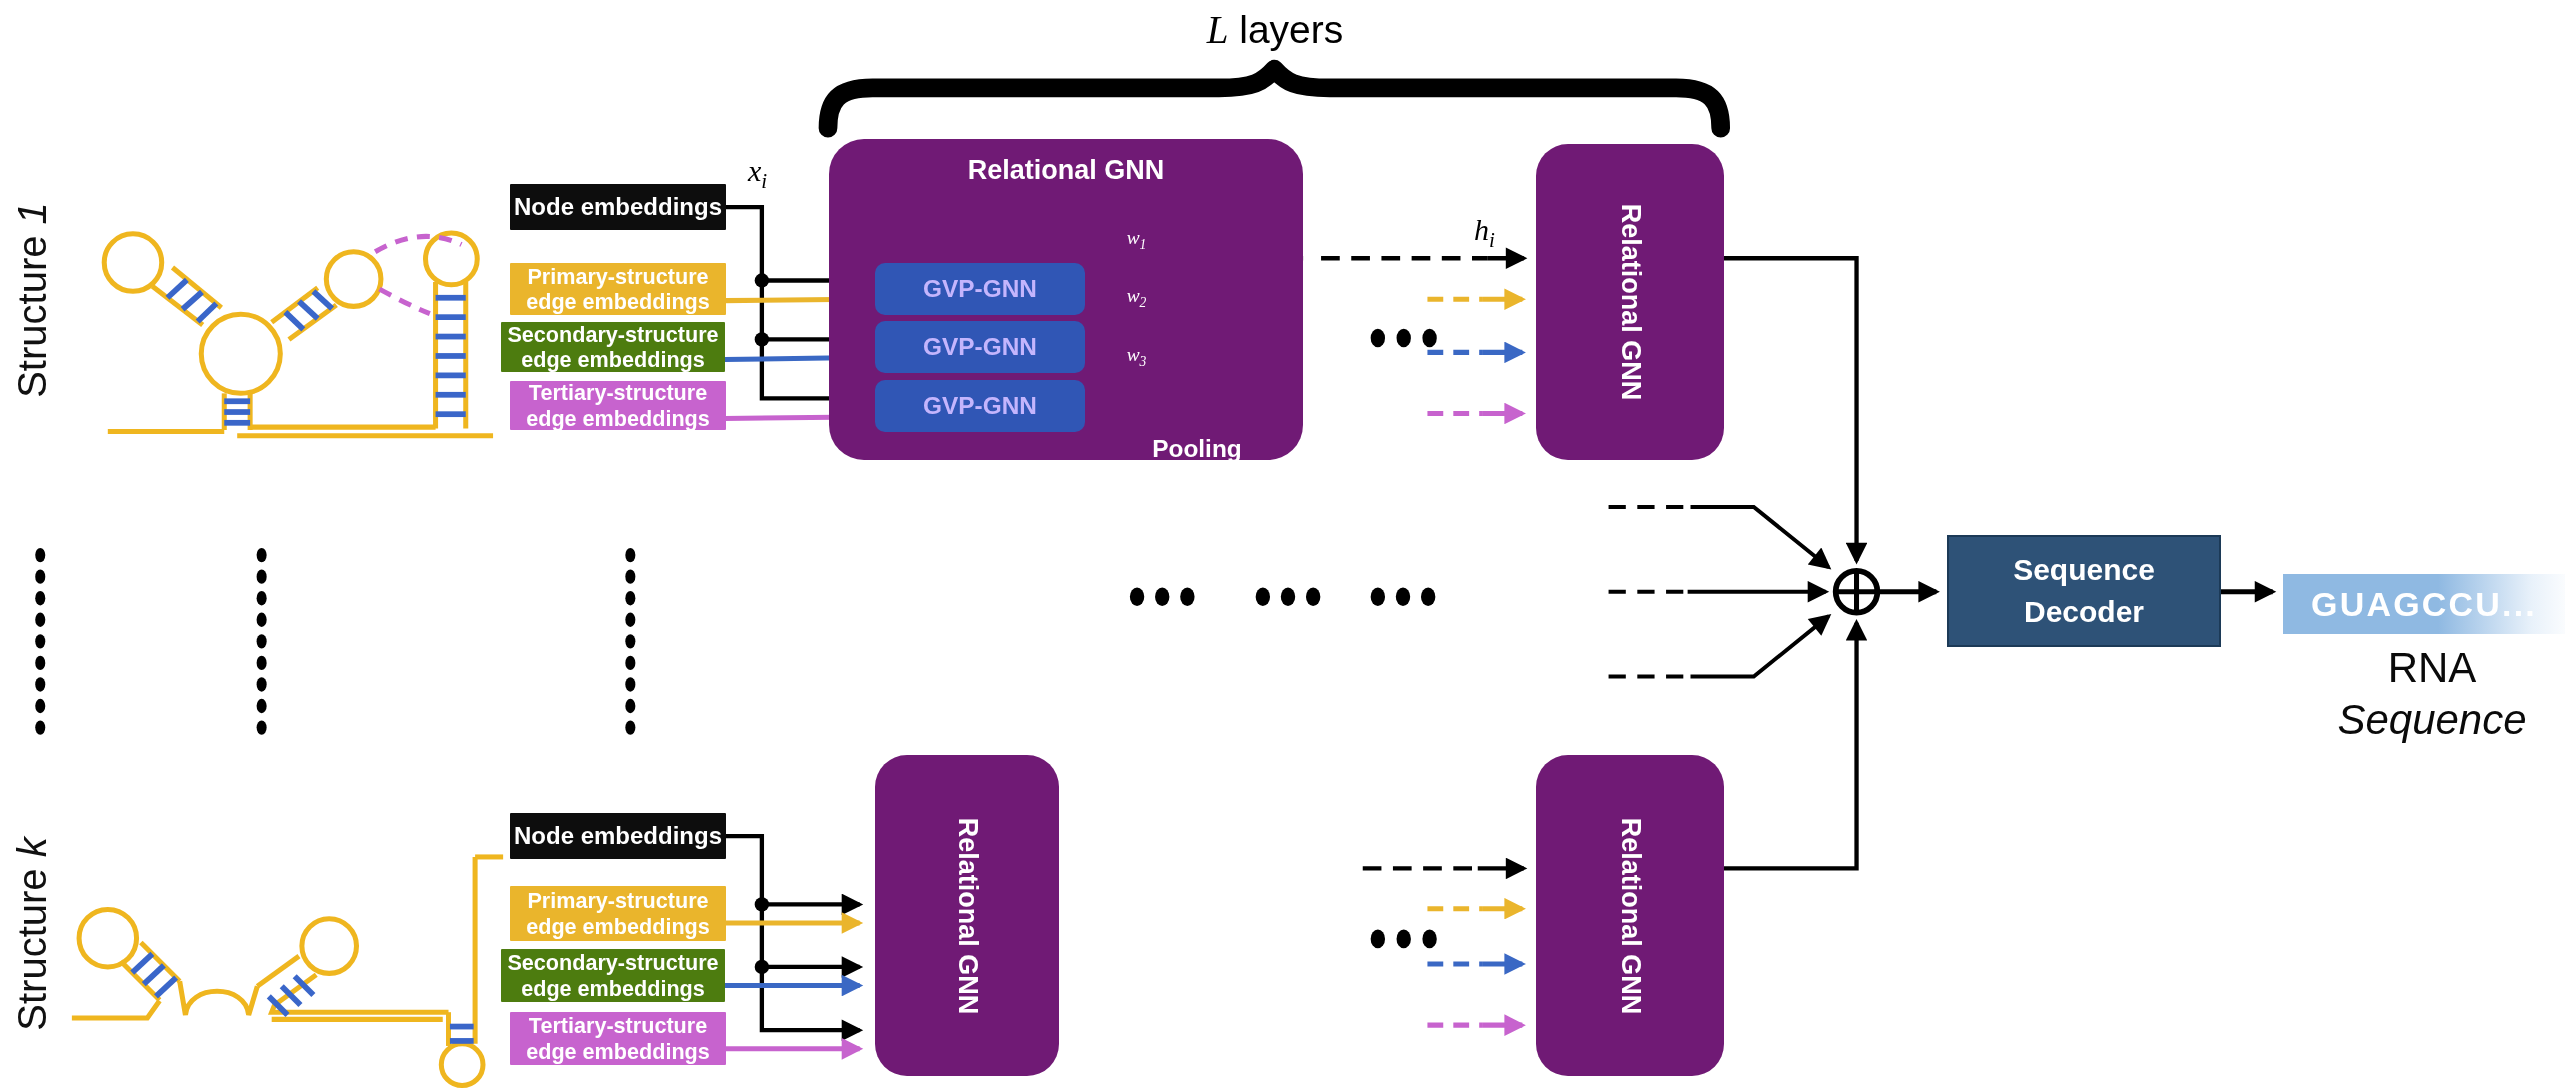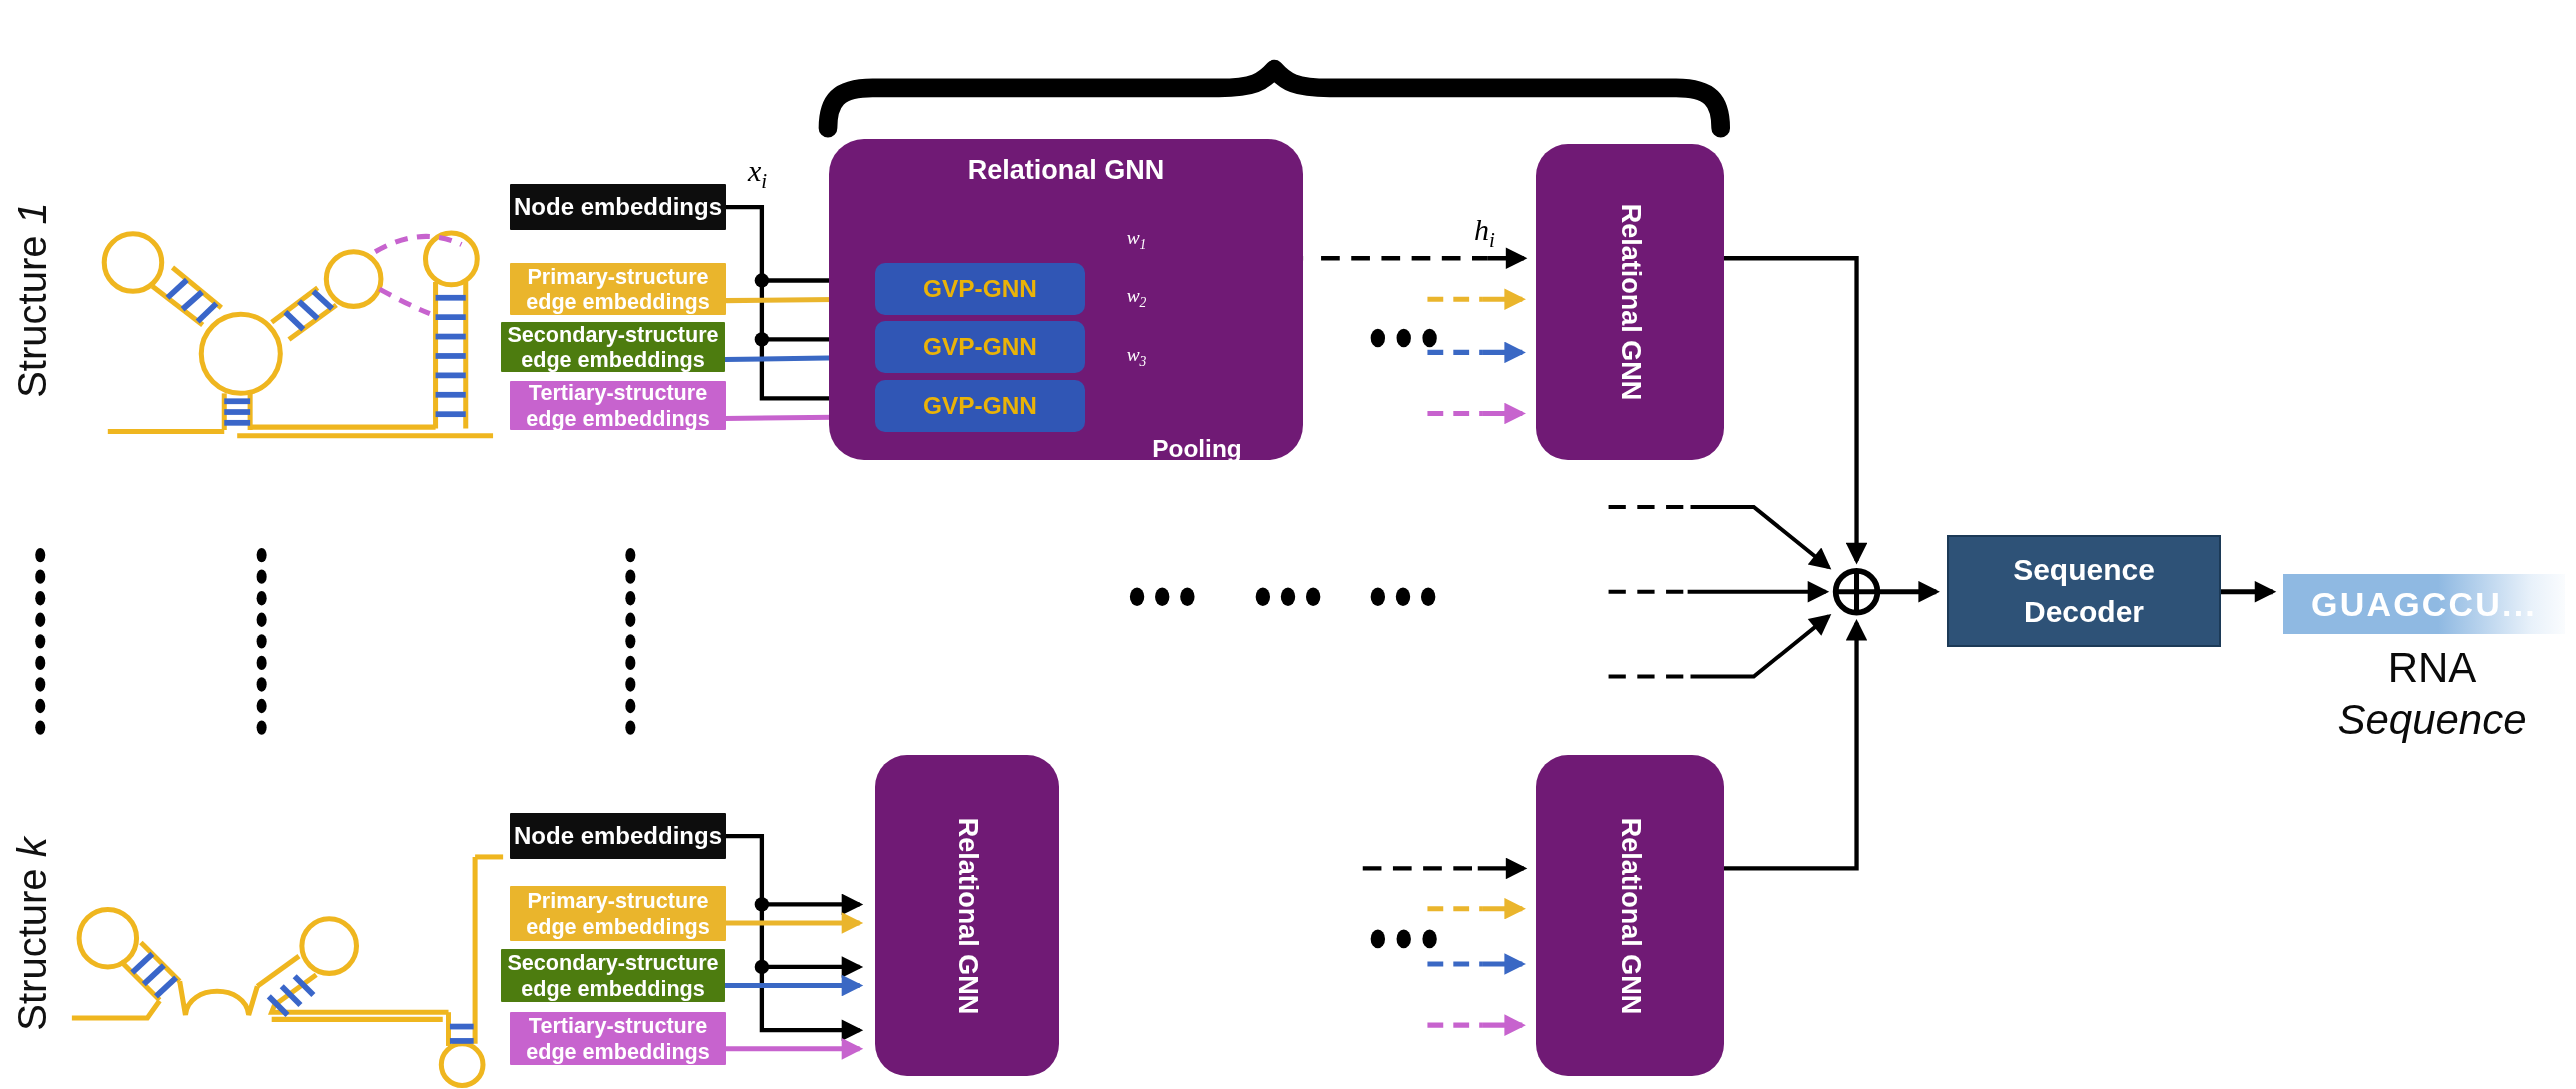--- a/index.html
+++ b/index.html
@@ -12,21 +12,21 @@
   .pill .l1,.pill .l2{display:block;}
   .node-box{background:#0D0D0D;font-size:24px;}
   .primary-box{background:#EAB52C;font-size:21.6px;}
   .secondary-box{background:#4d7c0f;font-size:21.6px;}
   .tertiary-box{background:#C763CE;font-size:21.6px;}
   .rgnn{background:#701a75;border-radius:35px;}
   .rgnn-title{position:absolute;left:0;right:0;top:16px;text-align:center;color:#fff;
               font-weight:bold;font-size:27px;}
   .rgnn-vert{position:absolute;left:50%;top:50%;transform:translate(-50%,-50%) rotate(90deg);
              color:#fff;font-weight:bold;font-size:27px;white-space:nowrap;}
-  .gvp{background:#3056B5;border-radius:10px;color:#eab308;font-weight:bold;font-size:24.4px;
+  .gvp{background:#3056B5;border-radius:10px;color:#c4b5fd;font-weight:bold;font-size:24.4px;
        display:flex;align-items:center;justify-content:center;}
   .wlabel{color:#fff;font-size:19.4px;font-style:italic;text-align:center;
           font-family:"Liberation Serif",serif;}
   .wlabel sub,.mathlabel sub{font-size:70%;}
   .pooling{color:#fff;font-size:24.4px;text-align:center;font-weight:bold;margin-top:18px;}
   .mathlabel{font-family:"Liberation Serif",serif;font-style:italic;font-size:30px;color:#000;
              text-align:center;}
   .decoder{background:#2E5277;border:2.9px solid #1C3A57;color:#fff;font-weight:bold;font-size:30px;
            line-height:1.4;display:flex;flex-direction:column;align-items:center;justify-content:center;
            text-align:center;}
@@ -282,20 +282,23 @@
       <ellipse cx="877" cy="862" rx="7" ry="10"></ellipse>
           <ellipse cx="877" cy="892" rx="7" ry="10"></ellipse>
           <ellipse cx="877" cy="922" rx="7" ry="10"></ellipse>
       <ellipse cx="877" cy="952" rx="7" ry="10"></ellipse>
           <ellipse cx="877" cy="982" rx="7" ry="10"></ellipse>
           <ellipse cx="877" cy="1012" rx="7" ry="10"></ellipse>
     </g>
   </g>
 </svg>
 
+<div class="abs brace-label" style="left:1131px;top:7.2px;width:288px;">
+  <span class="it">L</span><span> layers</span>
+</div>
 
 <div class="abs structure-label" style="left:-83px;top:275px;width:230px;height:50px;line-height:50px;">
   <span>Structure </span><span class="idx">1</span>
 </div>
 
 <div class="abs structure-label" style="left:-83px;top:909px;width:230px;height:50px;line-height:50px;">
   <span>Structure </span><span class="idx">k</span>
 </div>
 
 <div class="abs pill node-box" style="left:510px;top:184px;width:216px;height:46px;">

